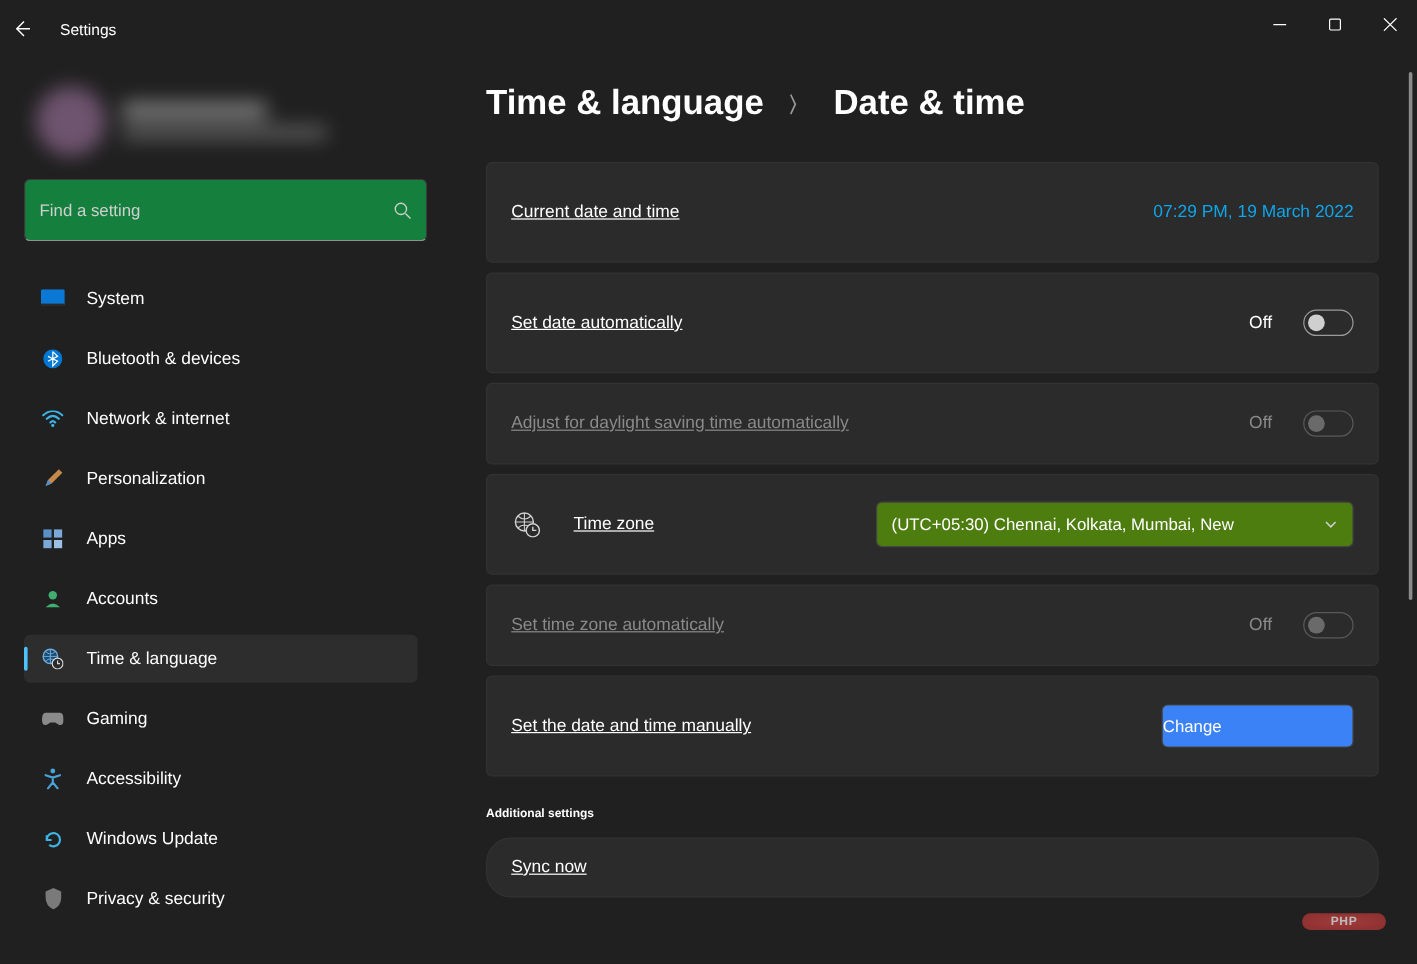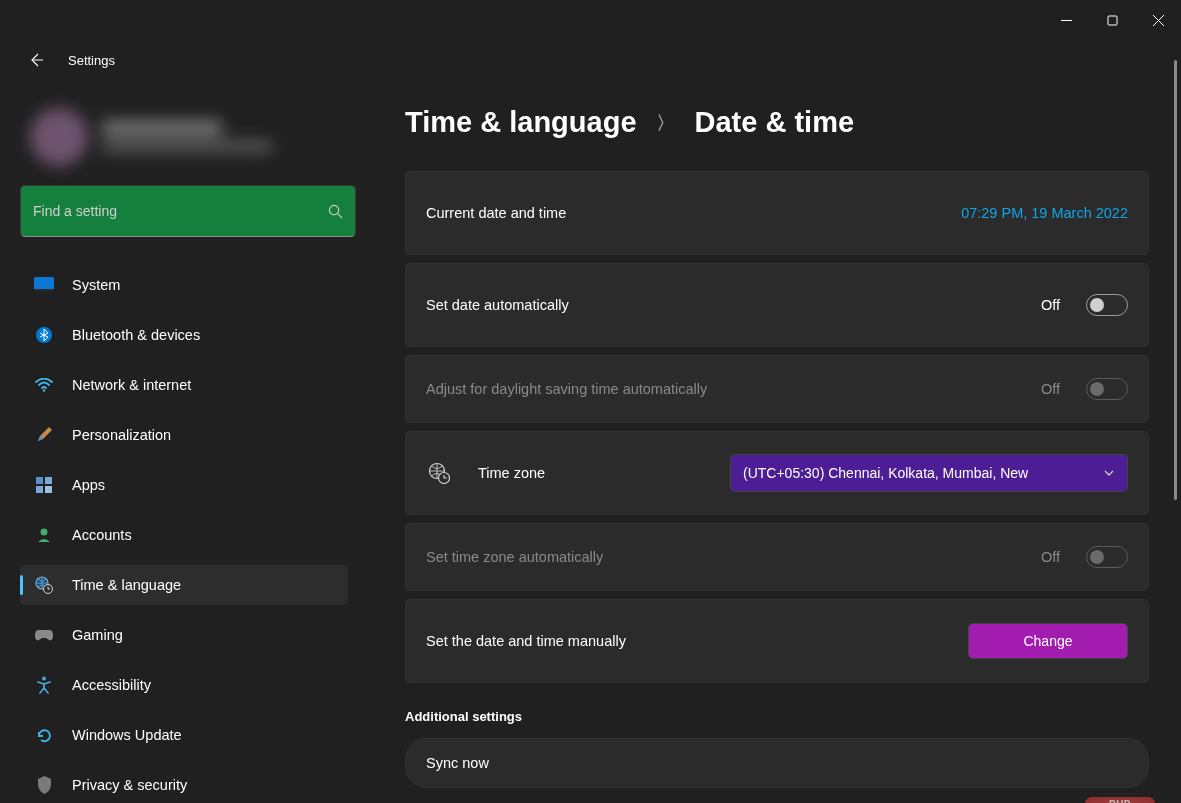--- a/index.html
+++ b/index.html
@@ -9,22 +9,20 @@
     width: 1181px;
     height: 803px;
     overflow: hidden;
     position: relative;
     border-radius: 8px;
   }
   .titlebar {
     height: 48px;
     display: flex;
     align-items: center;
-    padding-left: 18px;
-    margin-top: 36px;
   }
   .back-btn {
     width: 36px; height: 36px;
     display: flex; align-items: center; justify-content: center;
     color: #fff;
   }
   .title-text { margin-left: 14px; font-size: 13px; color: #fff; }
   .win-controls {
     position: absolute; top: 0; right: 0;
     display: flex; height: 40px;
@@ -128,21 +126,21 @@
     border: 1px solid #323232;
     border-radius: 5px;
     min-height: 68px;
     display: flex;
     align-items: center;
     padding: 0 20px;
     font-size: 14.5px;
   }
   .card.tall { min-height: 84px; }
   .card.disabled { color: #8a8a8a; }
-  .card .label { flex: 1; }
+  .card .label { flex: 1; text-decoration: underline; }
   .card .value-text { color: #0ea5e9; font-size: 14.5px; }
   .toggle-wrap { display: flex; align-items: center; gap: 26px; }
   .toggle-state { font-size: 14.5px; }
   .toggle {
     width: 42px; height: 22px;
     border: 1px solid #9a9a9a;
     border-radius: 11px;
     position: relative;
     background: transparent;
   }
@@ -153,40 +151,40 @@
     background: #cfcfcf;
   }
   .toggle.disabled .knob { background: #6a6a6a; }
   .tz-icon {
     width: 26px; height: 26px;
     margin-right: 26px;
     display: flex; align-items: center; justify-content: center;
   }
   .dropdown {
     width: 398px; height: 38px;
-    background: #4c1d95;
+    background: #4d7c0f;
     border: 1px solid #444;
     border-radius: 5px;
     display: flex; align-items: center;
     padding: 0 12px;
     font-size: 14px;
     color: #ffffff;
   }
   .dropdown span { flex: 1; overflow: hidden; white-space: nowrap; text-overflow: clip; }
   .change-btn {
     width: 160px; height: 36px;
-    background: #a21caf;
+    background: #3b82f6;
     border: 1px solid #444;
     border-radius: 5px;
-    display: flex; align-items: center; justify-content: center;
+    display: flex; align-items: center; justify-content: flex-start;
     font-size: 14px;
     color: #ffffff;
   }
   .section-header {
-    font-size: 13px;
+    font-size: 10px;
     font-weight: 600;
     margin-top: 26px;
     margin-bottom: 14px;
   }
   .scrollbar {
     position: absolute;
     right: 4px; top: 60px;
     width: 3px; height: 440px;
     background: #8a8a8a;
     border-radius: 2px;

